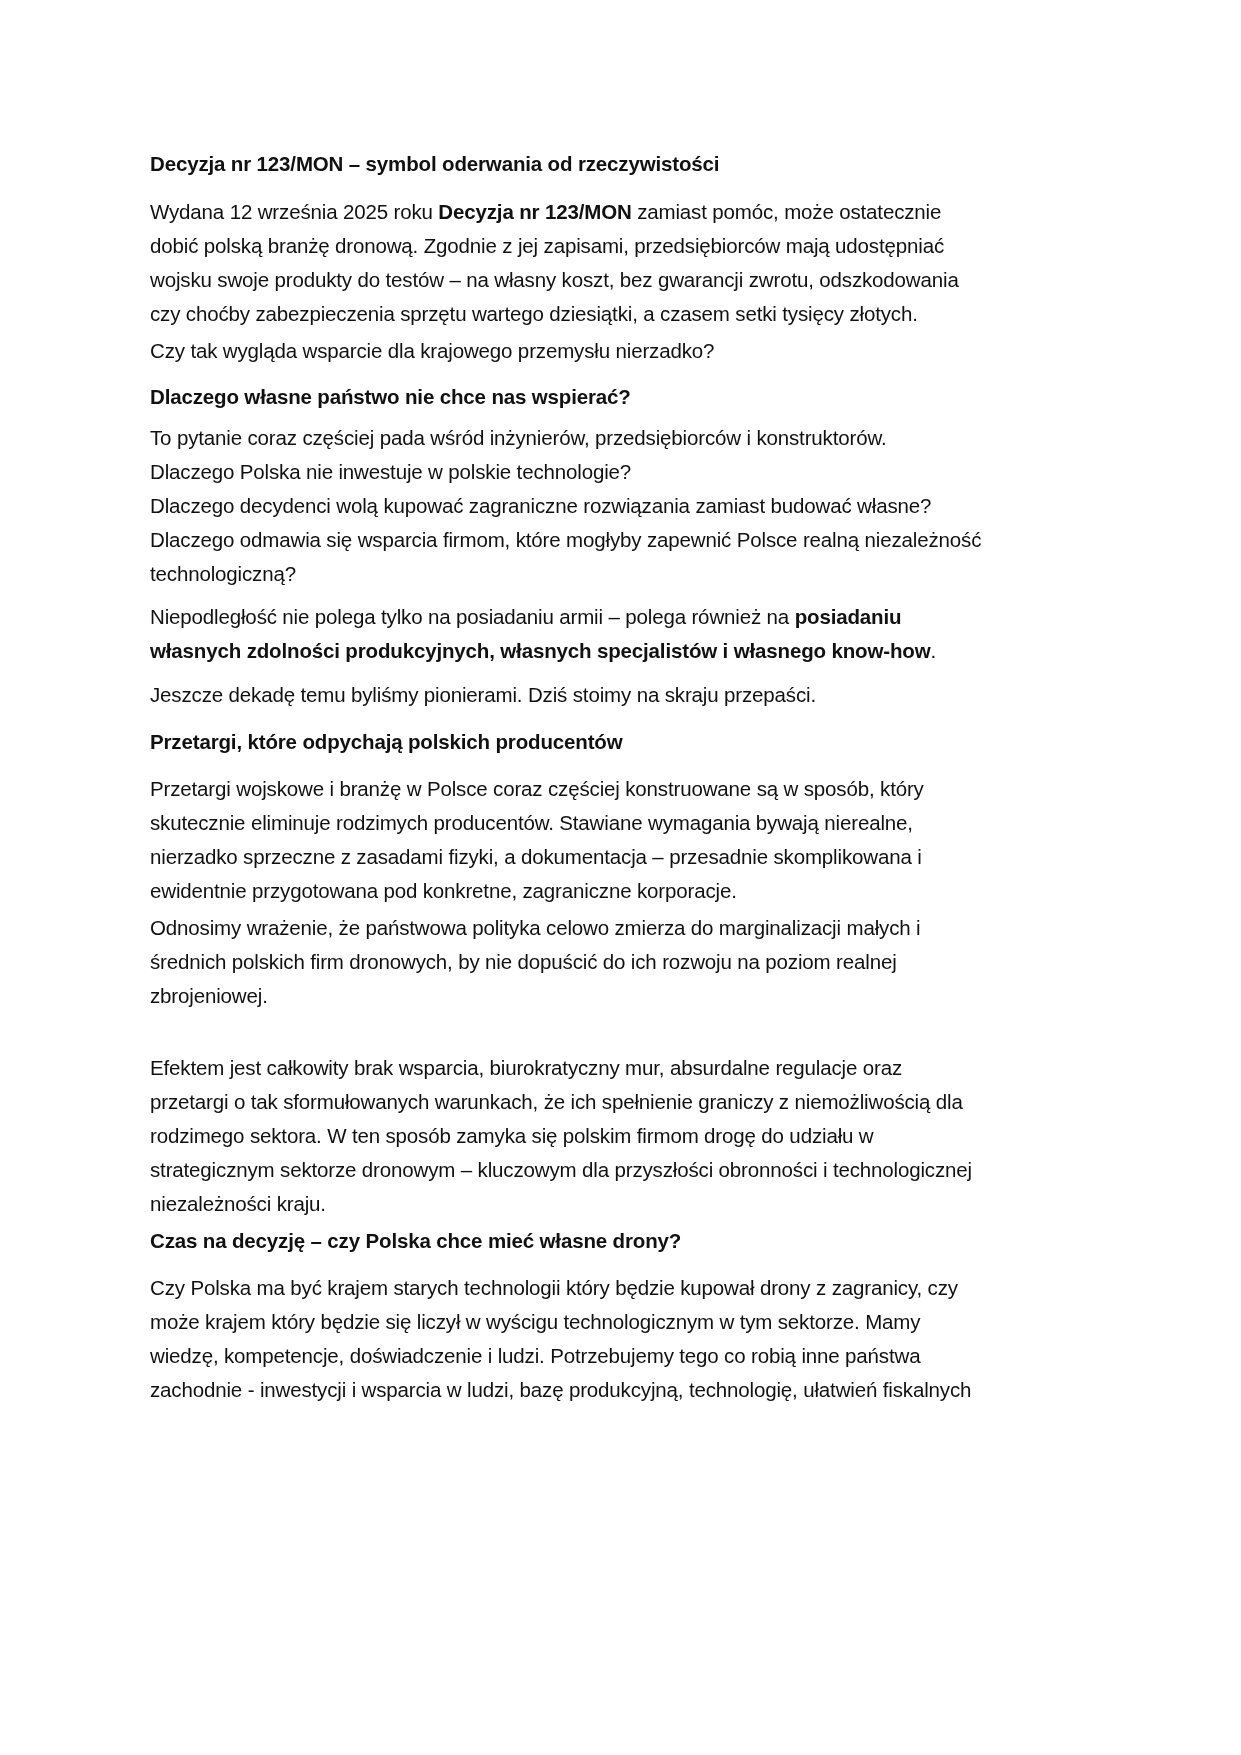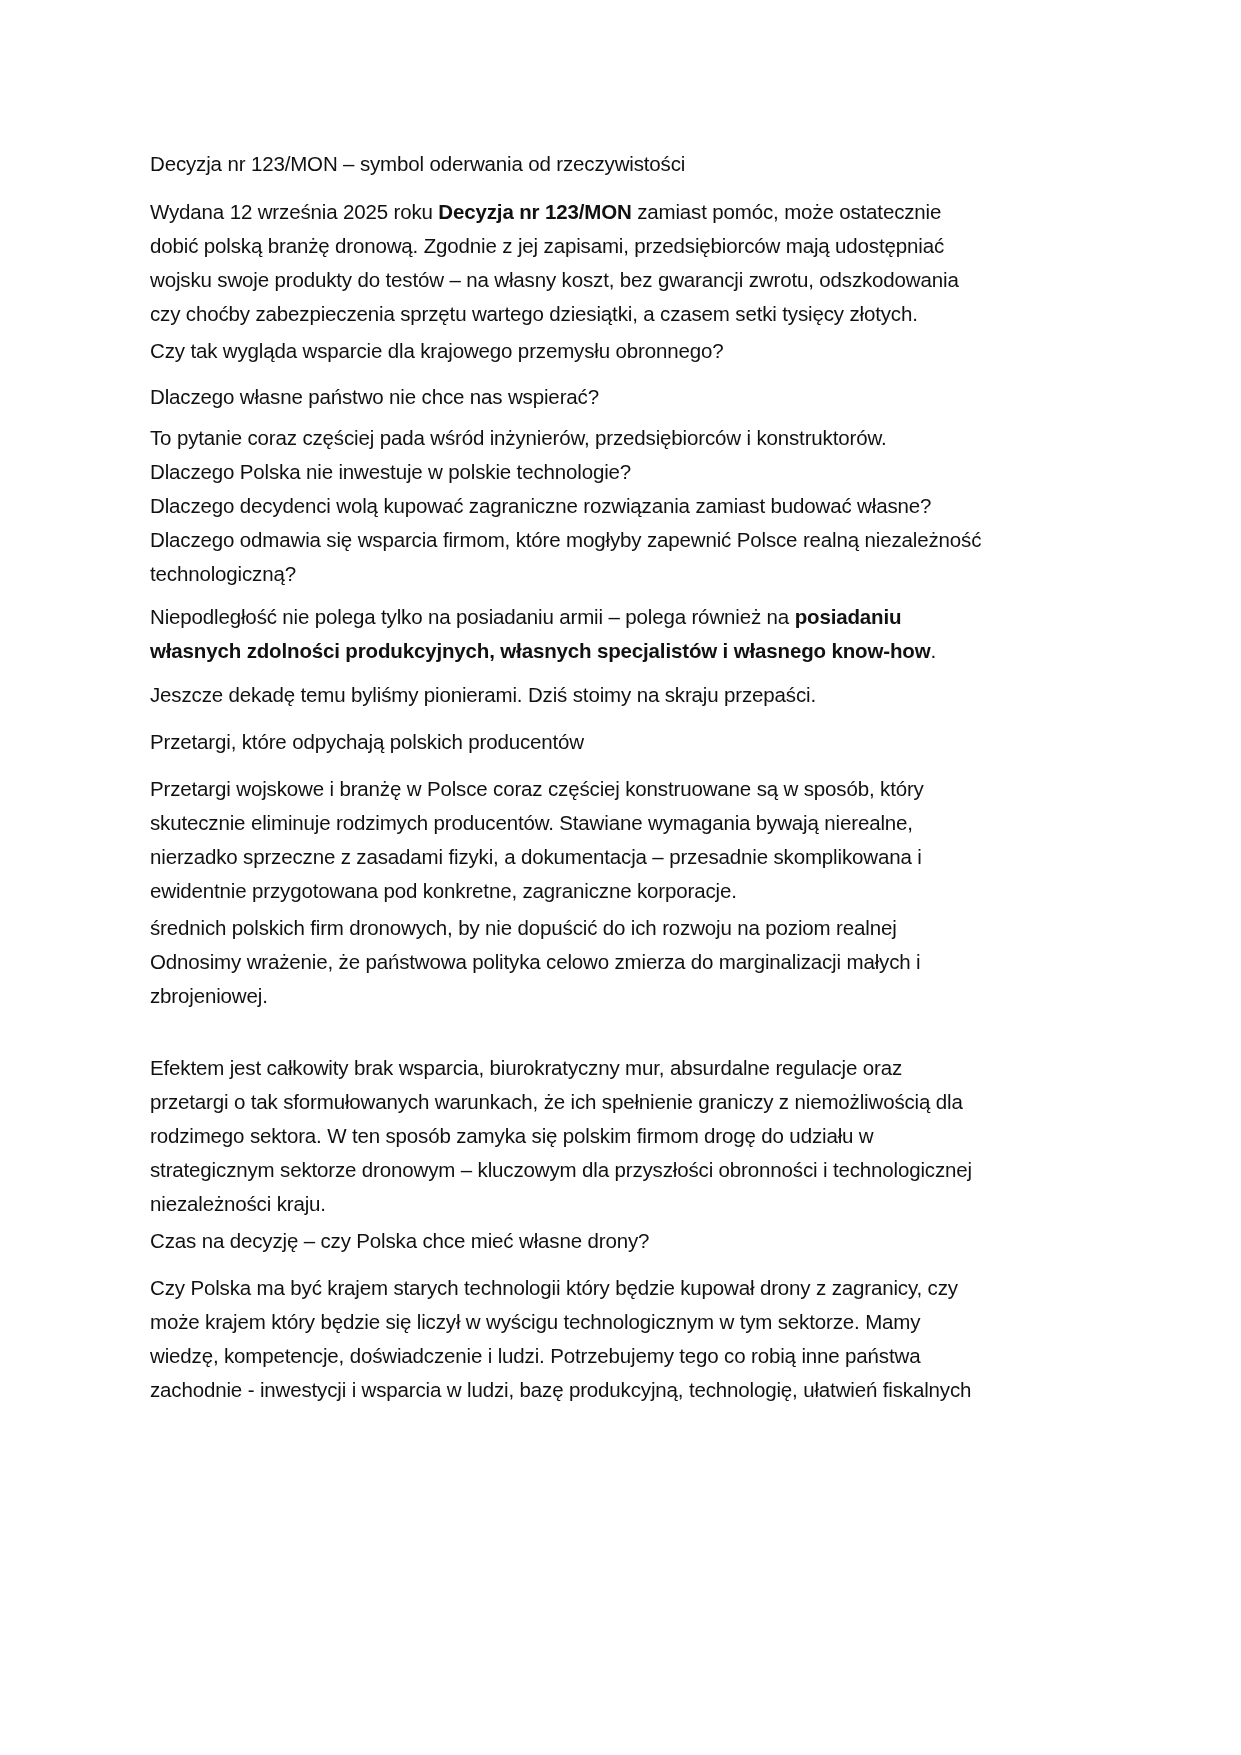--- a/index.html
+++ b/index.html
@@ -25,21 +25,21 @@
       position: absolute;
       left: 0;
       width: 960px;
       font-size: 20.5px;
       line-height: 34px;
       letter-spacing: -0.15px;
       white-space: nowrap;
       color: #111111;
     }
     .heading {
-      font-weight: normal;
+      font-weight: bold;
     }
     .line {
       display: block;
       height: 34px;
     }
     b { font-weight: bold; }
   </style>
 </head>
 <body>
 
@@ -47,21 +47,21 @@
   <div class="block heading" style="top:-3px">
       <span class="line"><span>Decyzja nr 123/MON – symbol oderwania od rzeczywistości</span></span>
     </div>
   <div class="block" style="top:45px">
       <span class="line"><span>Wydana 12 września 2025 roku </span><b>Decyzja nr 123/MON</b><span> zamiast pomóc, może ostatecznie</span></span>
       <span class="line"><span>dobić polską branżę dronową.  Zgodnie z jej zapisami, przedsiębiorców mają udostępniać</span></span>
       <span class="line"><span>wojsku swoje produkty do testów – na własny koszt, bez gwarancji zwrotu, odszkodowania</span></span>
       <span class="line"><span>czy choćby zabezpieczenia sprzętu wartego dziesiątki, a czasem setki tysięcy złotych.</span></span>
     </div>
   <div class="block" style="top:184px">
-      <span class="line"><span>Czy tak wygląda wsparcie dla krajowego przemysłu obronnego?</span></span>
+      <span class="line"><span>Czy tak wygląda wsparcie dla krajowego przemysłu nierzadko?</span></span>
     </div>
   <div class="block heading" style="top:230px">
       <span class="line"><span>Dlaczego własne państwo nie chce nas wspierać?</span></span>
     </div>
   <div class="block" style="top:271px">
       <span class="line"><span>To pytanie coraz częściej pada wśród inżynierów, przedsiębiorców i konstruktorów.</span></span>
       <span class="line"><span>Dlaczego Polska nie inwestuje w polskie technologie?</span></span>
       <span class="line"><span>Dlaczego decydenci wolą kupować zagraniczne rozwiązania zamiast budować własne?</span></span>
       <span class="line"><span>Dlaczego odmawia się wsparcia firmom, które mogłyby zapewnić Polsce realną niezależność</span></span>
       <span class="line"><span>technologiczną?</span></span>
@@ -76,22 +76,22 @@
   <div class="block heading" style="top:575px">
       <span class="line"><span>Przetargi, które odpychają polskich producentów</span></span>
     </div>
   <div class="block" style="top:622px">
       <span class="line"><span>Przetargi wojskowe i branżę w Polsce coraz częściej konstruowane są w sposób, który</span></span>
       <span class="line"><span>skutecznie eliminuje rodzimych producentów. Stawiane wymagania bywają nierealne,</span></span>
       <span class="line"><span>nierzadko sprzeczne z zasadami fizyki, a dokumentacja – przesadnie skomplikowana i</span></span>
       <span class="line"><span>ewidentnie przygotowana pod konkretne, zagraniczne korporacje.</span></span>
     </div>
   <div class="block" style="top:761px">
+      <span class="line"><span>Odnosimy wrażenie, że państwowa polityka celowo zmierza do marginalizacji małych i</span></span>
       <span class="line"><span>średnich polskich firm dronowych, by nie dopuścić do ich rozwoju na poziom realnej</span></span>
-      <span class="line"><span>Odnosimy wrażenie, że państwowa polityka celowo zmierza do marginalizacji małych i</span></span>
       <span class="line"><span>zbrojeniowej.</span></span>
     </div>
   <div class="block" style="top:901px">
       <span class="line"><span>Efektem jest całkowity brak wsparcia, biurokratyczny mur, absurdalne regulacje oraz</span></span>
       <span class="line"><span>przetargi o tak sformułowanych warunkach, że ich spełnienie graniczy z niemożliwością dla</span></span>
       <span class="line"><span>rodzimego sektora. W ten sposób zamyka się polskim firmom drogę do udziału w</span></span>
       <span class="line"><span>strategicznym sektorze dronowym – kluczowym dla przyszłości obronności i technologicznej</span></span>
       <span class="line"><span>niezależności kraju.</span></span>
     </div>
   <div class="block heading" style="top:1074px">

